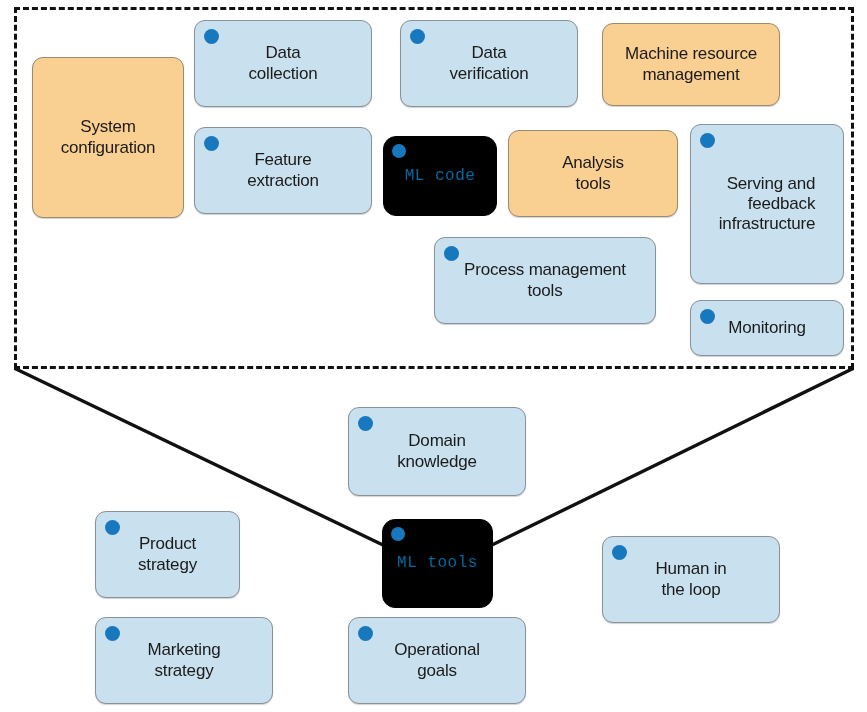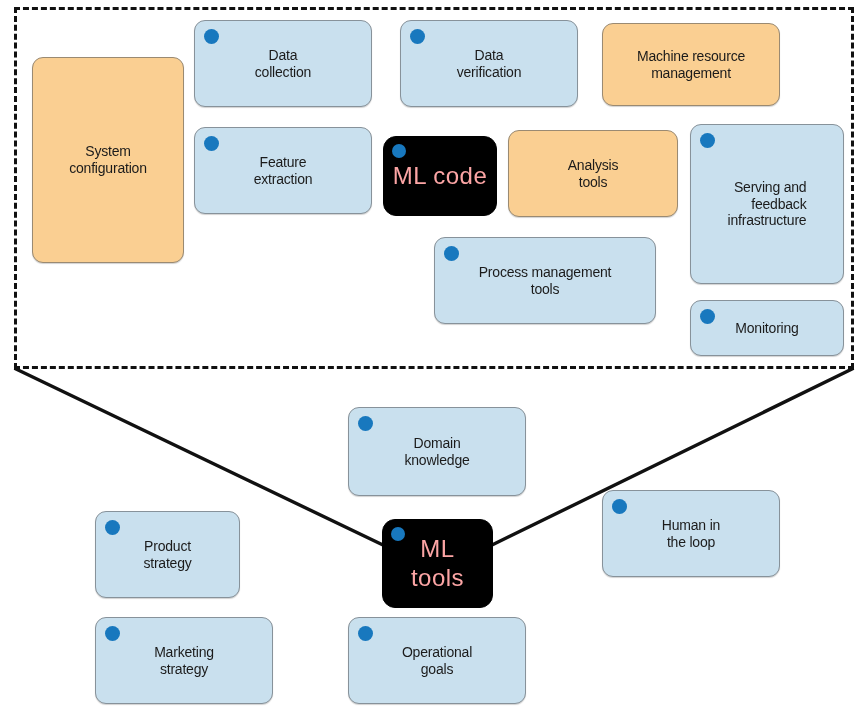--- a/index.html
+++ b/index.html
@@ -60,27 +60,27 @@
   }
   .node.black {
     background: #000000;
     border-color: #000000;
     border-radius: 13px;
     box-shadow: none;
   }
   .node.blue .label,
   .node.orange .label {
     color: #1b1b1b;
-    font-size: 14px;
+    font-size: 17px;
     font-family: "Liberation Sans", sans-serif;
   }
   .node.black .label {
-    color: #fca5a5;
-    font-size: 24px;
-    font-family: Liberation Sans, sans-serif;
+    color: #0369a1;
+    font-size: 16px;
+    font-family: Liberation Mono, monospace;
     letter-spacing: 0.5px;
   }
   .dot {
     position: absolute;
     left: 9px;
     top: 8px;
     width: 15px;
     height: 15px;
     border-radius: 50%;
     background: #1878be;
@@ -99,21 +99,21 @@
 <div id="canvas">
 
   <svg id="edges" viewBox="0 0 867 712" width="867" height="712" aria-hidden="true">
       <line x1="16" y1="369" x2="383" y2="545" stroke="#111111" stroke-width="3.4" stroke-linecap="square"></line>
       <line x1="852" y1="369" x2="492" y2="545" stroke="#111111" stroke-width="3.4" stroke-linecap="square"></line>
     </svg>
 
   <div class="dashed-region" style="left: 14px; top: 7px; width: 840px; height: 362px; border-color: rgb(17, 17, 17);"></div>
 
   <div id="nodes">
-      <div class="node orange" style="left: 32px; top: 57px; width: 152px; height: 206px;">
+      <div class="node orange" style="left: 32px; top: 57px; width: 152px; height: 161px;">
         <span class="label">System
 configuration</span>
       </div>
       <div class="node blue" style="left: 194px; top: 20px; width: 178px; height: 87px;">
         <span class="dot" style="background: rgb(24, 120, 190);"></span>
         <span class="label">Data
 collection</span>
       </div>
       <div class="node blue" style="left: 400px; top: 20px; width: 178px; height: 87px;">
         <span class="dot" style="background: rgb(24, 120, 190);"></span>
@@ -159,21 +159,21 @@
       </div>
       <div class="node blue" style="left: 95px; top: 511px; width: 145px; height: 87px;">
         <span class="dot" style="background: rgb(24, 120, 190);"></span>
         <span class="label">Product
 strategy</span>
       </div>
       <div class="node black" style="left: 382px; top: 519px; width: 111px; height: 89px;">
         <span class="dot" style="background: rgb(24, 120, 190);"></span>
         <span class="label">ML tools</span>
       </div>
-      <div class="node blue" style="left: 602px; top: 490px; width: 178px; height: 87px;">
+      <div class="node blue" style="left: 602px; top: 536px; width: 178px; height: 87px;">
         <span class="dot" style="background: rgb(24, 120, 190);"></span>
         <span class="label">Human in
 the loop</span>
       </div>
       <div class="node blue" style="left: 95px; top: 617px; width: 178px; height: 87px;">
         <span class="dot" style="background: rgb(24, 120, 190);"></span>
         <span class="label">Marketing
 strategy</span>
       </div>
       <div class="node blue" style="left: 348px; top: 617px; width: 178px; height: 87px;">

